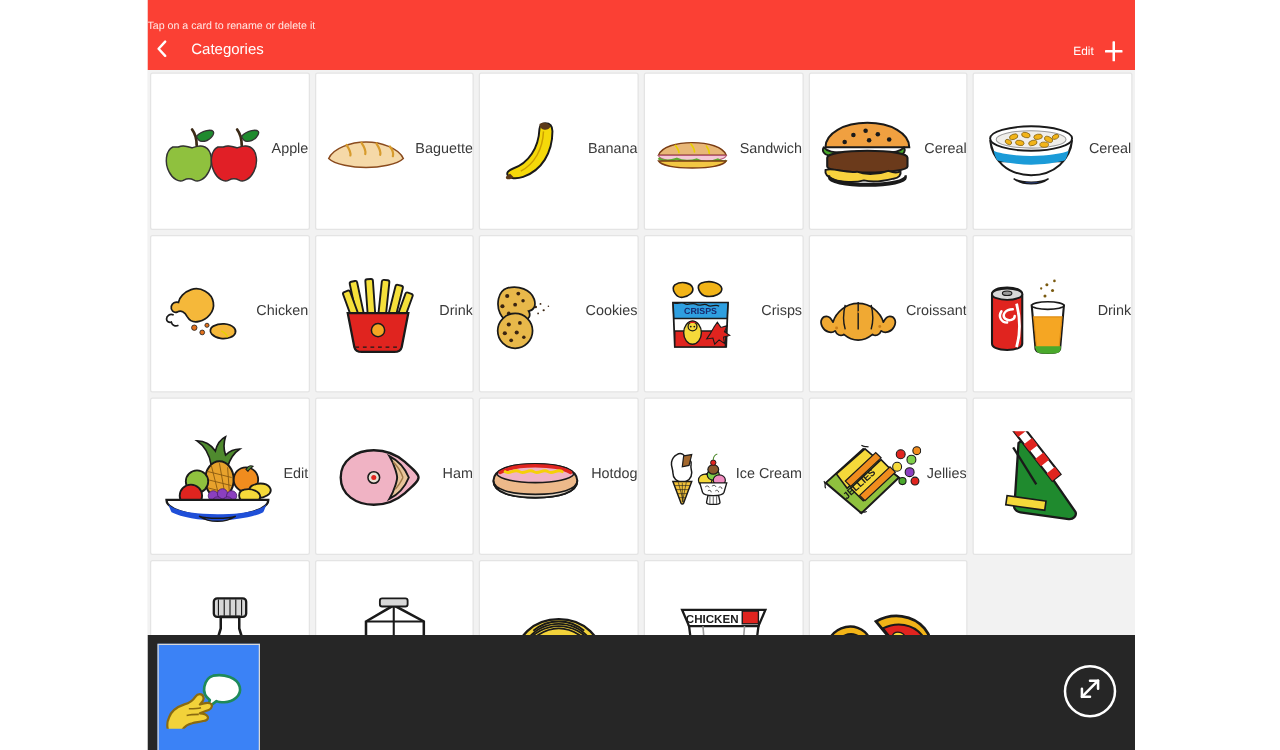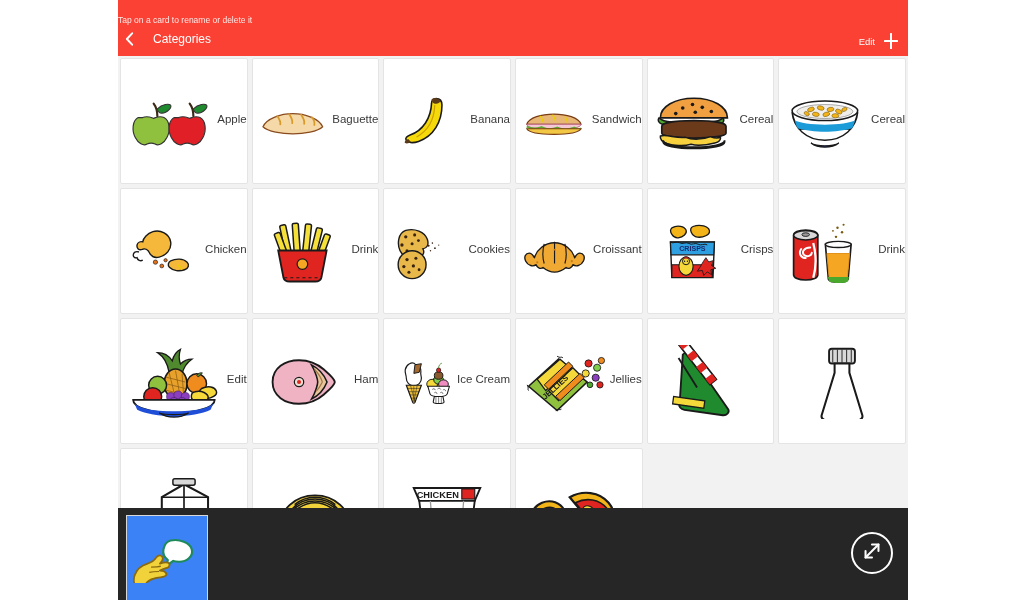--- a/index.html
+++ b/index.html
@@ -311,53 +311,53 @@
               <circle cx="49" cy="68" r="2.2"></circle>
             </g>
         </svg>
       </div>
       <div class="caption">Cookies</div>
     </div>
 
     <div class="card">
       <div class="art">
         <svg viewBox="0 0 120 80" width="112" height="74">
-          <path d="M10 56c-4-8 0-14 6-14 5 0 7 4 9 8 4-14 18-26 35-26s31 12 35 26c2-4 4-8 9-8 6 0 10 6 6 14-4 8-13 10-18 6-2 6-8 8-12 5-6 5-14 8-20 8s-14-3-20-8c-4 3-10 1-12-5-5 4-14 2-18-6z" fill="#f0a933" stroke="#1a1a1a" stroke-width="2.4" stroke-linejoin="round"></path>
-          <path d="M42 26c-3 12-3 24 0 34M60 22c0 14 0 26 0 38M78 26c3 12 3 24 0 34" fill="none" stroke="#1a1a1a" stroke-width="2"></path>
-          <g fill="#c97d18">
-              <circle cx="30" cy="58" r="2"></circle>
-              <circle cx="90" cy="56" r="2"></circle>
-              <circle cx="60" cy="36" r="1.6"></circle>
-            </g>
-        </svg>
-      </div>
-      <div class="caption">Croissant</div>
-    </div>
-
-    <div class="card">
-      <div class="art">
-        <svg viewBox="0 0 120 80" width="112" height="74">
           <path d="M28 6c8-5 18-2 20 3 2 5-4 10-11 11-7 1-14-9-9-14z" fill="#f2b418" stroke="#1a1a1a" stroke-width="1.8"></path>
           <path d="M58 4c10-4 22 0 23 6 1 6-9 10-17 9s-13-12-6-15z" fill="#f2b418" stroke="#1a1a1a" stroke-width="1.8"></path>
           <path d="M26 26h62l-2 50H28z" fill="#ffffff" stroke="#1a1a1a" stroke-width="2"></path>
           <path d="M26 26h62l-1 18H27z" fill="#2e9fe0" stroke="#1a1a1a" stroke-width="1.6"></path>
           <path d="M28 58h58l-1 18H28z" fill="#e0241f" stroke="#1a1a1a" stroke-width="1.6"></path>
           <text x="57" y="39" font-family="Liberation Sans, sans-serif" font-size="10" font-weight="bold" text-anchor="middle" fill="#1a2a6e">CRISPS</text>
           <ellipse cx="48" cy="60" rx="10" ry="13" fill="#f5d93a" stroke="#1a1a1a" stroke-width="1.6"></ellipse>
           <circle cx="48" cy="53" r="5" fill="#f5d93a" stroke="#1a1a1a" stroke-width="1.4"></circle>
           <path d="M43 49c2-3 8-3 10 0" fill="#e0241f" stroke="#1a1a1a" stroke-width="1.2"></path>
           <g fill="#1a1a1a">
               <circle cx="46" cy="53" r="1"></circle>
               <circle cx="50" cy="53" r="1"></circle>
             </g>
           <path d="M72 54l4-6 4 6 7-2-3 7 6 4-7 2 1 7-6-4-5 5-2-7-7 1 4-6z" fill="#e0241f" stroke="#1a1a1a" stroke-width="1.2"></path>
           <path d="M26 26c4 3 9-2 13 1 4 3 9-2 13 1 4 3 9-2 13 1 4 3 9-2 13 1" fill="none" stroke="#1a1a1a" stroke-width="1.4"></path>
         </svg>
       </div>
       <div class="caption">Crisps</div>
+    </div>
+
+    <div class="card">
+      <div class="art">
+        <svg viewBox="0 0 120 80" width="112" height="74">
+          <path d="M10 56c-4-8 0-14 6-14 5 0 7 4 9 8 4-14 18-26 35-26s31 12 35 26c2-4 4-8 9-8 6 0 10 6 6 14-4 8-13 10-18 6-2 6-8 8-12 5-6 5-14 8-20 8s-14-3-20-8c-4 3-10 1-12-5-5 4-14 2-18-6z" fill="#f0a933" stroke="#1a1a1a" stroke-width="2.4" stroke-linejoin="round"></path>
+          <path d="M42 26c-3 12-3 24 0 34M60 22c0 14 0 26 0 38M78 26c3 12 3 24 0 34" fill="none" stroke="#1a1a1a" stroke-width="2"></path>
+          <g fill="#c97d18">
+              <circle cx="30" cy="58" r="2"></circle>
+              <circle cx="90" cy="56" r="2"></circle>
+              <circle cx="60" cy="36" r="1.6"></circle>
+            </g>
+        </svg>
+      </div>
+      <div class="caption">Croissant</div>
     </div>
 
     <div class="card">
       <div class="art">
         <svg viewBox="0 0 120 80" width="112" height="74">
           <path d="M14 18c0-4 6-7 16-7s16 3 16 7v52c0 4-6 7-16 7s-16-3-16-7z" fill="#e0241f" stroke="#1a1a1a" stroke-width="2.2"></path>
           <ellipse cx="30" cy="18" rx="16" ry="6" fill="#d8d8d8" stroke="#1a1a1a" stroke-width="2"></ellipse>
           <ellipse cx="30" cy="17" rx="5" ry="2.4" fill="#9a9a9a" stroke="#1a1a1a" stroke-width="1.2"></ellipse>
           <path d="M36 34c-8 0-12 6-8 10 4 3 10 1 10-3M24 36c-4 6 0 12 6 12" fill="none" stroke="#ffffff" stroke-width="2.6" stroke-linecap="round"></path>
           <path d="M40 28c4 16 4 32 0 46" fill="none" stroke="#ffffff" stroke-width="3"></path>
@@ -413,20 +413,32 @@
           <path d="M20 40c0-18 16-28 34-28 14 0 24 5 32 12 8 7 14 12 14 16s-6 9-14 16c-8 7-18 12-32 12-18 0-34-10-34-28z" fill="#f0b3c4" stroke="#1a1a1a" stroke-width="2.4"></path>
           <path d="M70 18c8 4 16 12 20 22-4 10-12 18-20 22 6-10 8-20 8-22s-2-12-8-22z" fill="#e8c49a" stroke="#1a1a1a" stroke-width="2"></path>
           <path d="M74 24c4 4 8 10 10 16M76 52c4-4 7-10 8-12" fill="none" stroke="#a07a4a" stroke-width="1.6"></path>
           <circle cx="54" cy="40" r="6" fill="#e8e0d4" stroke="#1a1a1a" stroke-width="1.6"></circle>
           <circle cx="54" cy="40" r="2.6" fill="#e0241f"></circle>
         </svg>
       </div>
       <div class="caption">Ham</div>
     </div>
 
+    <div class="card">
+      <div class="art">
+        <svg viewBox="0 0 120 80" width="112" height="74">
+          <path d="M10 44c0-14 22-20 50-20s50 6 50 20-22 20-50 20-50-6-50-20z" fill="#edb98a" stroke="#1a1a1a" stroke-width="2.4"></path>
+          <path d="M14 36c4-8 22-12 46-12s42 4 46 12c-4 6-22 10-46 10s-42-4-46-10z" fill="#f0b3c4" stroke="#1a1a1a" stroke-width="2"></path>
+          <path d="M18 34c10-6 26-8 42-8s32 2 42 8" fill="none" stroke="#e0241f" stroke-width="4" stroke-linecap="round"></path>
+          <path d="M24 33c5 4 11-4 17 0s11-4 17 0 11-4 17 0 11-4 17 0" fill="none" stroke="#f5d008" stroke-width="3.4" stroke-linecap="round"></path>
+          <path d="M10 44c0 10 20 16 50 16s50-6 50-16c0 14-22 20-50 20s-50-6-50-20z" fill="#e8dccd" stroke="#1a1a1a" stroke-width="2"></path>
+        </svg>
+      </div>
+      <div class="caption">Hotdog</div>
+    </div>
 
     <div class="card">
       <div class="art">
         <svg viewBox="0 0 120 80" width="112" height="74">
           <path d="M40 6c6-4 12 0 13 6 5-2 9 3 8 9-1 5 1 8 1 12 0 8-6 14-14 14s-14-6-14-14c0-6-3-10-2-16 1-5 4-9 8-11z" fill="#ffffff" stroke="#1a1a1a" stroke-width="2.2"></path>
           <path d="M50 8l12-2-4 16-10 2z" fill="#a3682e" stroke="#1a1a1a" stroke-width="1.8"></path>
           <path d="M34 46h28l-12 32c-1 2-3 2-4 0z" fill="#f2c23a" stroke="#1a1a1a" stroke-width="2.2"></path>
           <g fill="none" stroke="#1a1a1a" stroke-width=".9">
             <path d="M36 52h24M38 58h20M40 64h16M43 70h10M48 48v28M42 47l8 30M54 47l-6 30"></path>
           </g>

